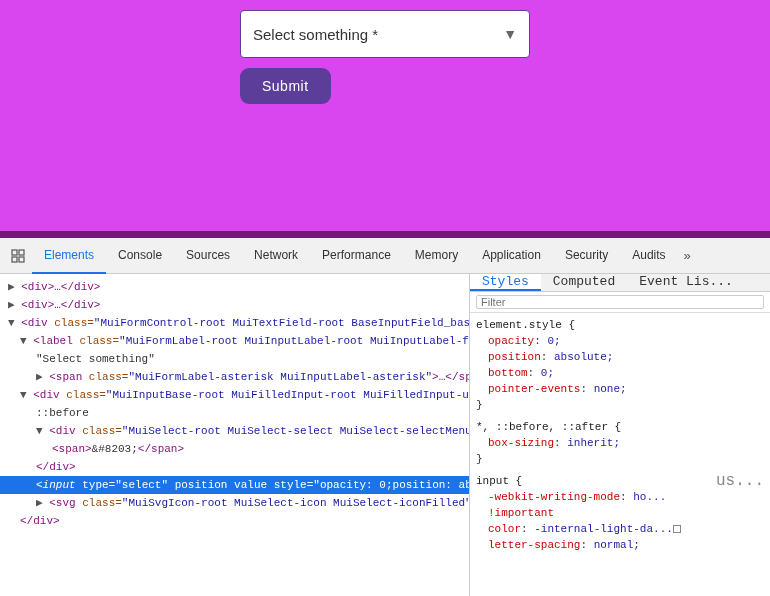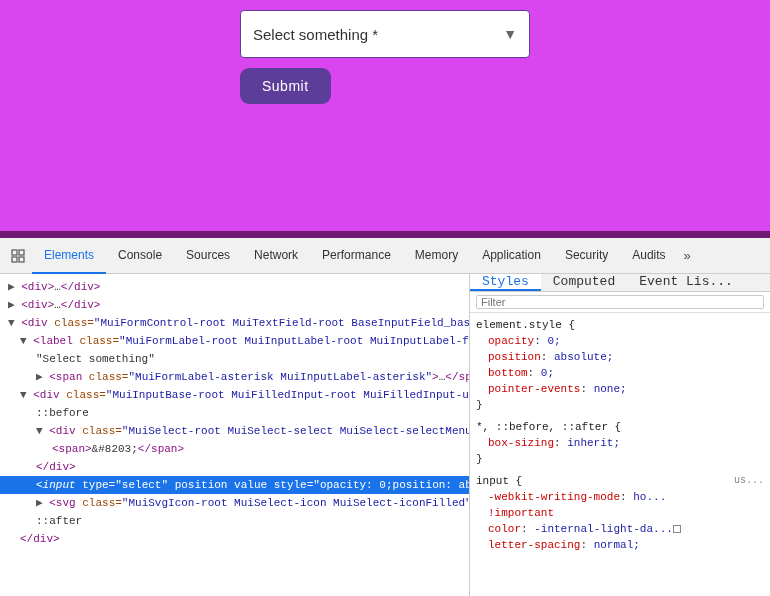--- a/index.html
+++ b/index.html
@@ -321,23 +321,20 @@
       <div class="dom-line" style="padding-left:36px">
         <span class="tag">&lt;/div&gt;</span>
       </div>
       <div class="dom-line highlighted" style="padding-left:36px">
         <span class="tag">&lt;input </span><span class="attr-name">type=</span><span class="attr-value">"select"</span> <span class="attr-name">position</span> <span class="attr-name">value</span> <span class="attr-name">style=</span><span class="attr-value">"opacity: 0;position: absolute; bottom: 0;left: 0;pointer-events: none;"</span>
       </div>
       <div class="dom-line" style="padding-left:36px">
         <span class="caret">▶</span>
         <span class="tag">&lt;svg </span><span class="attr-name">class=</span><span class="attr-value">"MuiSvgIcon-root MuiSelect-icon MuiSelect-iconFilled"</span> <span class="attr-name">focusable=</span><span class="attr-value">"false"</span>   
       </div>
-      <div class="dom-line" style="padding-left:36px">
-        <span>::after</span>
-      </div>
       <div class="dom-line" style="padding-left:20px">
         <span class="tag">&lt;/div&gt;</span>
       </div>
     </div>
 
     <div class="styles-panel">
       <div class="styles-tabs">
         <div class="styles-tab active">Styles</div>
         <div class="styles-tab">Computed</div>
         <div class="styles-tab">Event Lis...</div>
@@ -357,21 +354,21 @@
         </div>
 
         <div class="style-rule">
           <span class="style-selector">*, ::before, ::after {</span><br>
           <span class="style-line"><span class="style-prop">box-sizing</span><span class="style-colon">: </span><span class="style-val">inherit;</span></span>
           <span class="style-brace">}</span>
         </div>
 
         <div class="style-rule">
           <span class="style-selector">input {</span>
-          <span style="float:right;color:#888;font-size:10px">us...</span><br>
+          <span style="float:right;color:#888;font-size:16px">us...</span><br>
           <span class="style-line"><span class="style-prop">-webkit-writing-mode</span><span class="style-colon">: </span><span class="style-val">ho...</span></span>
           <span class="style-line"><span class="style-prop">!important</span></span>
           <span class="style-line"><span class="style-prop">color</span><span class="style-colon">: </span><span class="style-val">-internal-light-da...</span><span class="color-swatch" style="background:#fff;"></span></span>
           <span class="style-line"><span class="style-prop">letter-spacing</span><span class="style-colon">: </span><span class="style-val">normal;</span></span>
           
           
           
           
           
         </div>

